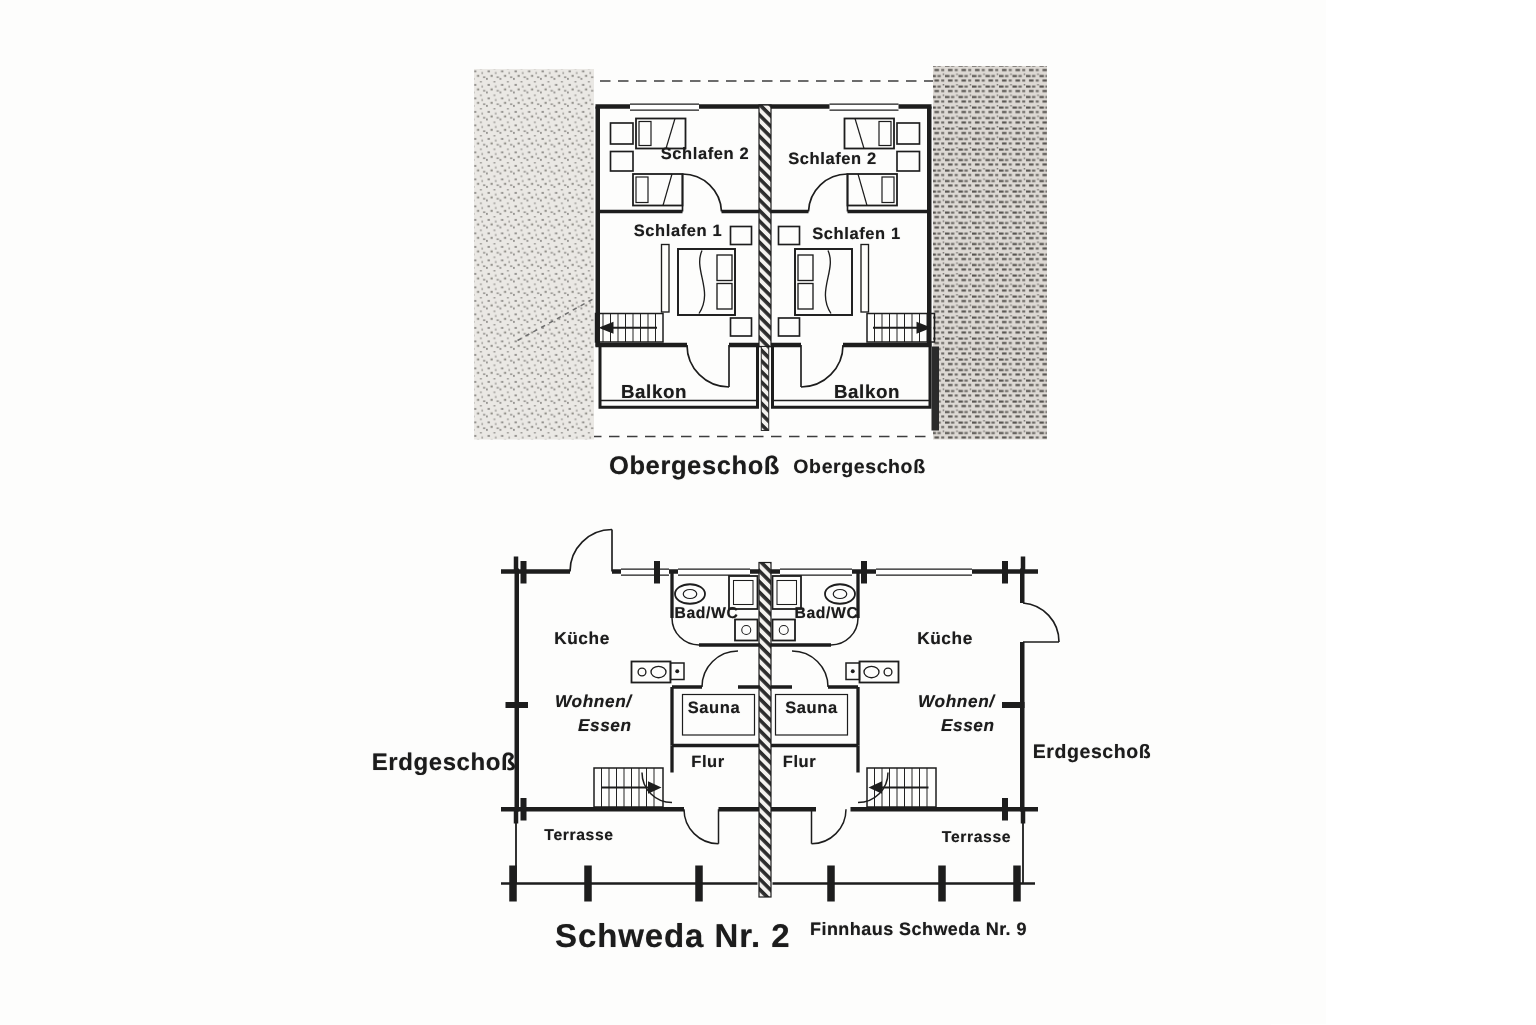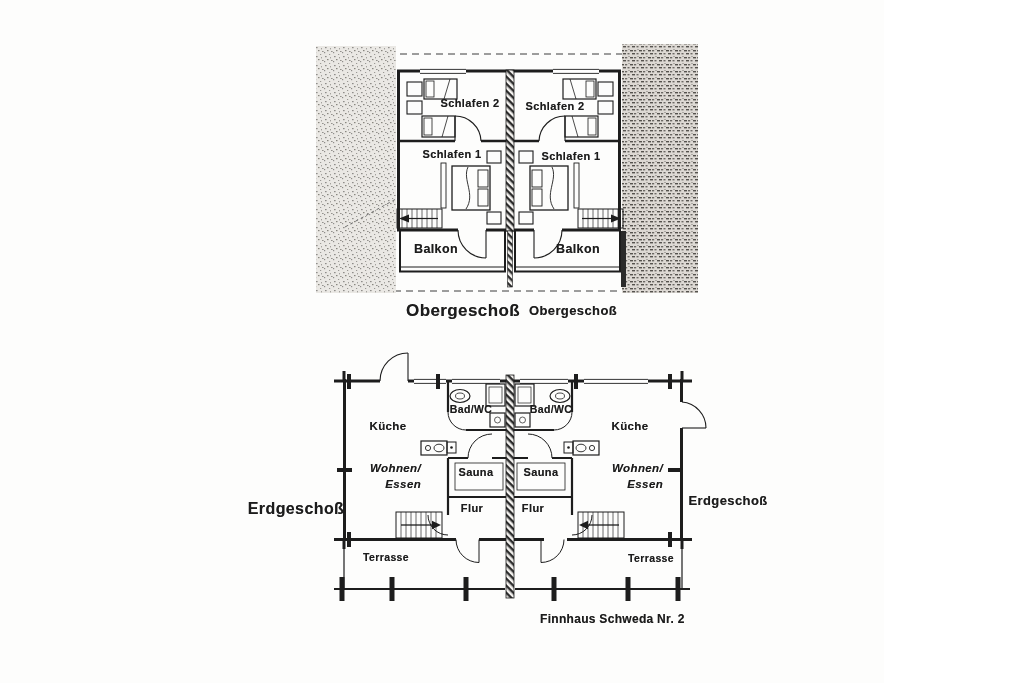--- a/index.html
+++ b/index.html
@@ -3,21 +3,21 @@
 <meta charset="utf-8">
 <style>
   html,body{margin:0;padding:0;background:#ffffff;}
   .canvas{position:relative;width:884px;height:683px;background:#fdfdfc;overflow:hidden;
           font-family:"Liberation Sans",sans-serif;}
   svg.plan{position:absolute;left:0;top:0;width:1024px;height:683px;}
   .lbl{position:absolute;font-weight:700;color:#1c1c1c;line-height:1;white-space:nowrap;
        letter-spacing:.4px;text-shadow:0 0 .5px rgba(45,45,45,.6);}
   .c{transform:translateX(-50%);}
   .block span{display:block;}
-  .fs10{font-size:10.5px;} .fs11{font-size:11px;} .fs115{font-size:11.5px;text-align:right;} .fs125{font-size:12.5px;} .fs13{font-size:13px;}
+  .fs10{font-size:10.5px;} .fs11{font-size:11px;} .fs115{font-size:11.5px;text-align:right;} .fs125{font-size:12.5px;margin-top:12px;} .fs13{font-size:13px;}
   .fs16{font-size:16px;} .fs17{font-size:17px;}
   .title-main{font-size:22px;line-height:23px;letter-spacing:.6px;}
   .title-sec{font-size:12px;letter-spacing:.3px;}
   .wo{line-height:16px;font-style:italic;}
 </style>
 </head>
 <body>
 
 <div class="canvas">
 
@@ -287,16 +287,17 @@
 <div class="lbl c fs11" style="left:476px;top:467px">Sauna</div>
 <div class="lbl c fs11" style="left:541px;top:467px">Sauna</div>
 <div class="lbl c fs11" style="left:472px;top:503px">Flur</div>
 <div class="lbl c fs11" style="left:533px;top:503px">Flur</div>
 <div class="lbl c fs10" style="left:386px;top:552px">Terrasse</div>
 <div class="lbl c fs10" style="left:651px;top:553px">Terrasse</div>
 <div class="lbl c fs16" style="left:296px;top:501px">Erdgeschoß</div>
 <div class="lbl c fs13" style="left:728px;top:494px">Erdgeschoß</div>
 
 <div class="lbl block title-main" style="left:370px;top:612px">
+  <span>Schweda Nr. 2</span>
 </div>
-<div class="lbl title-sec" style="left:540px;top:613px">Finnhaus Schweda Nr. 2</div>
+<div class="lbl title-sec" style="left:540px;top:613px">Finnhaus Schweda Nr. 9</div>
 
 </div>
 
 </body></html>

